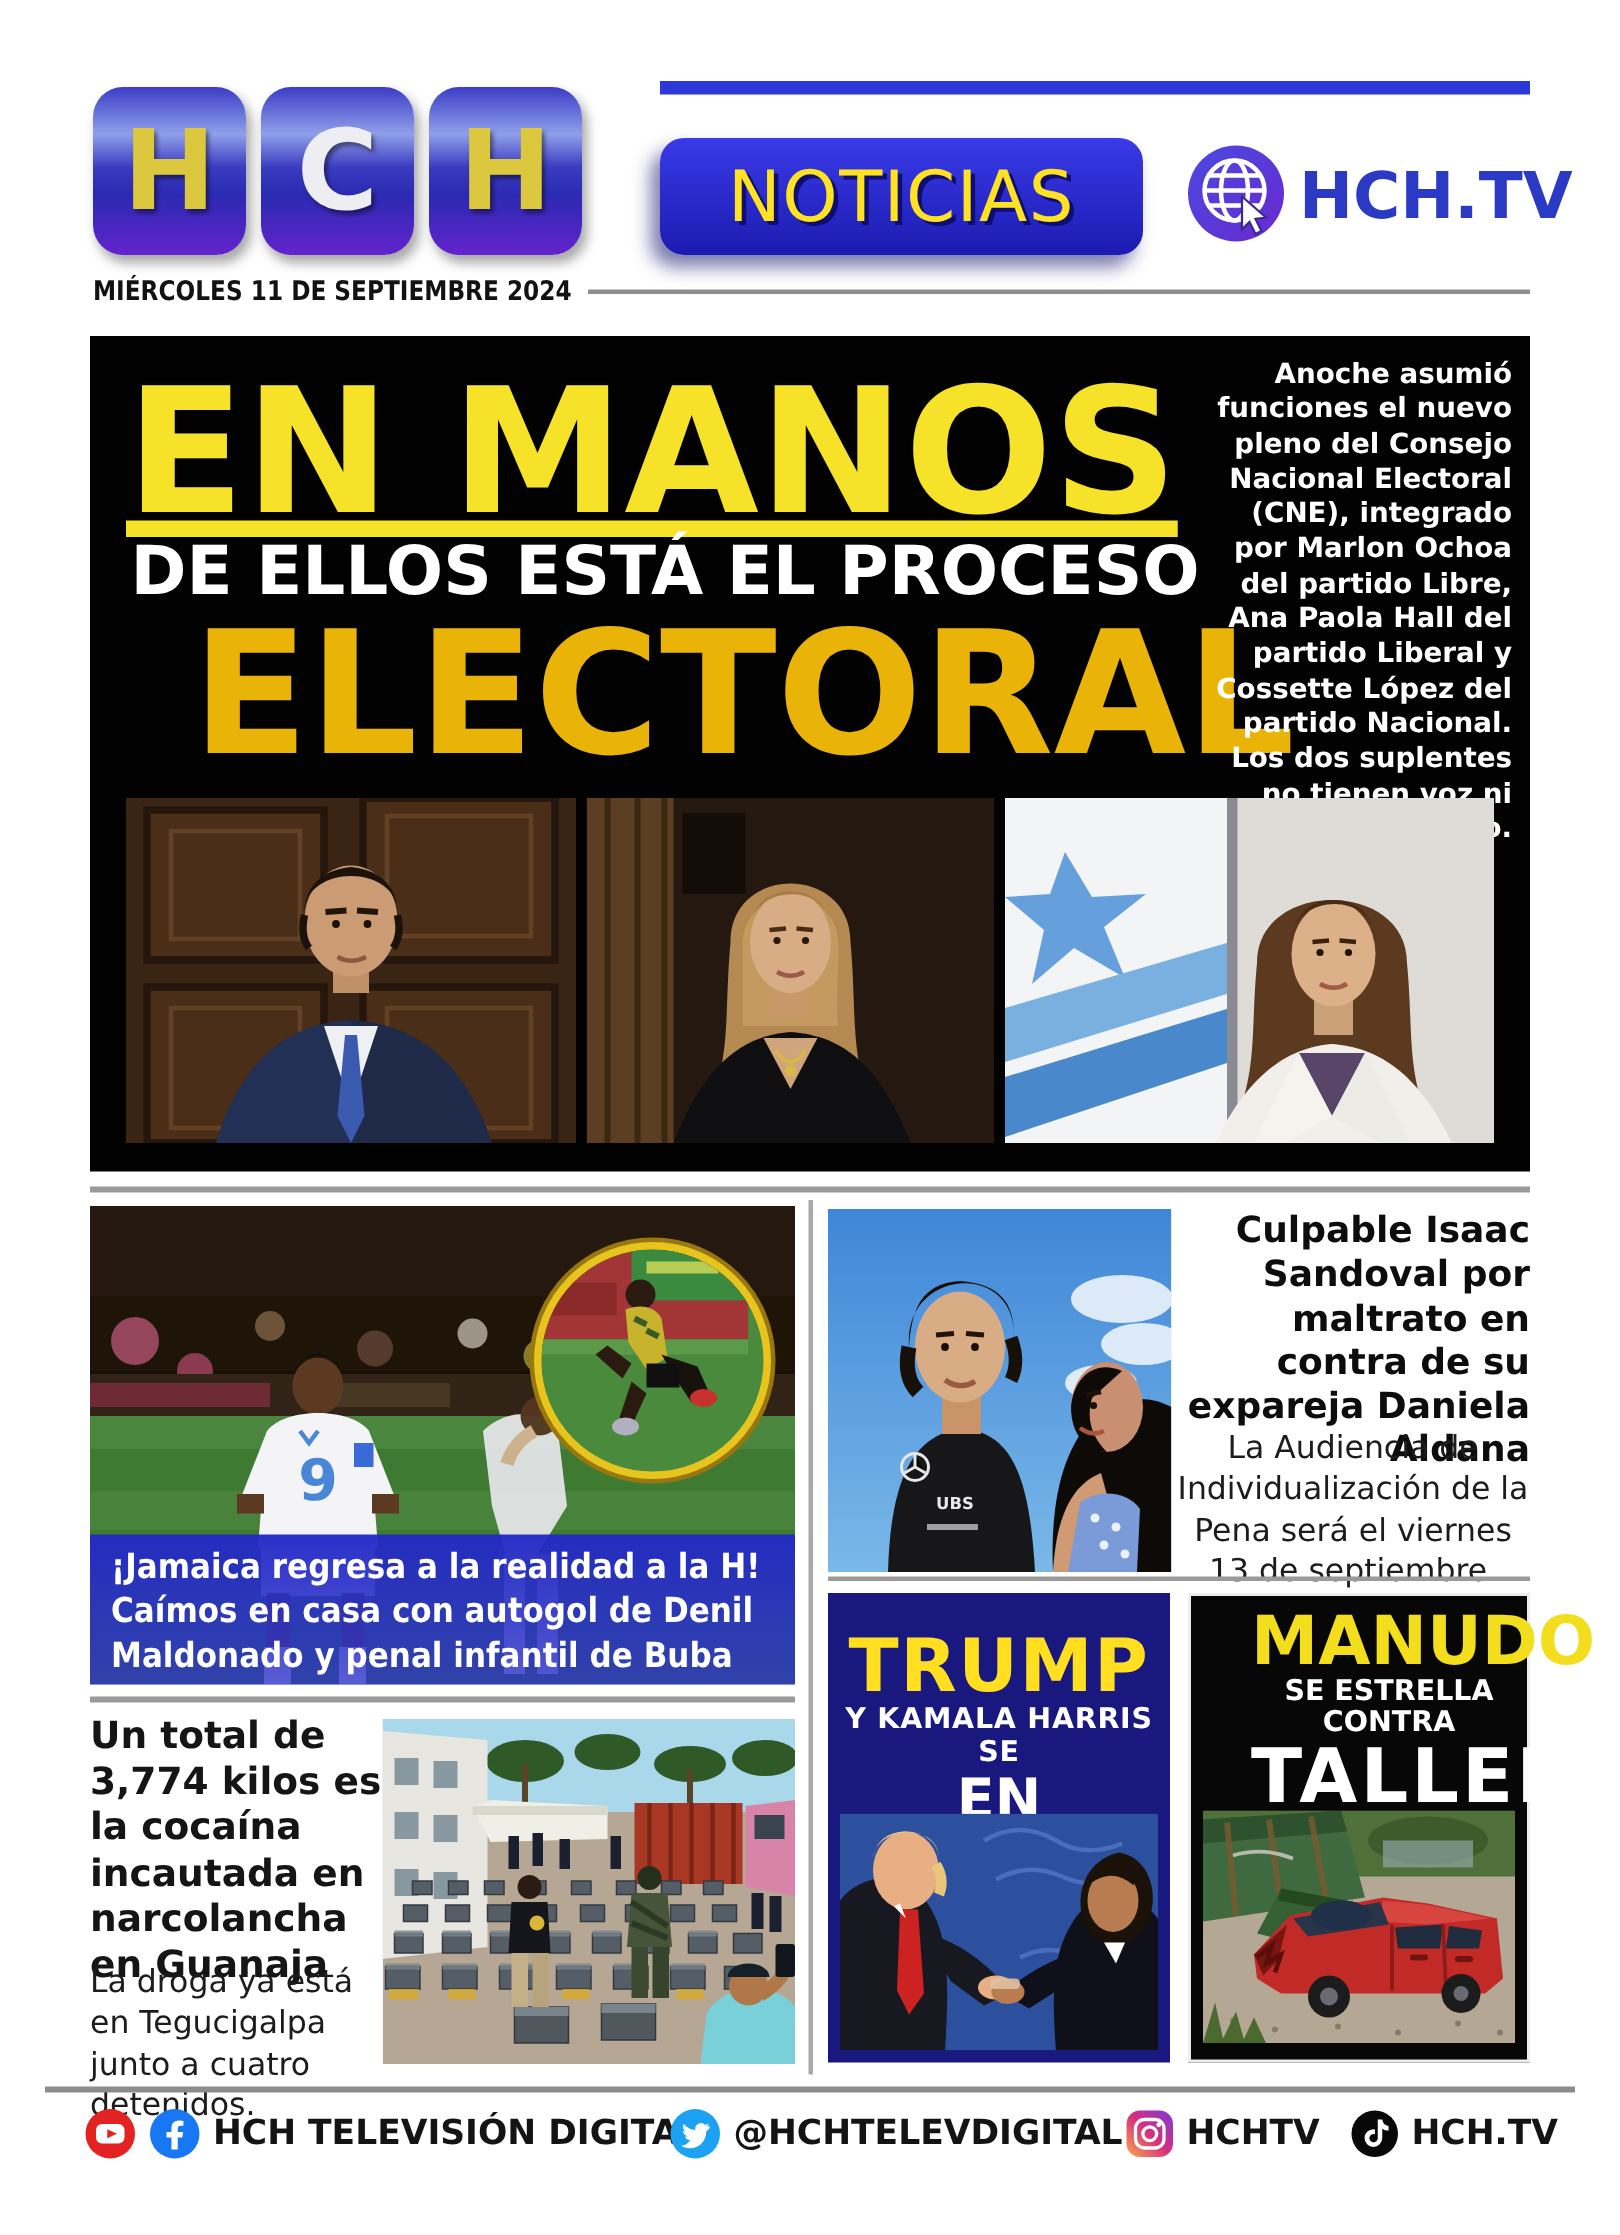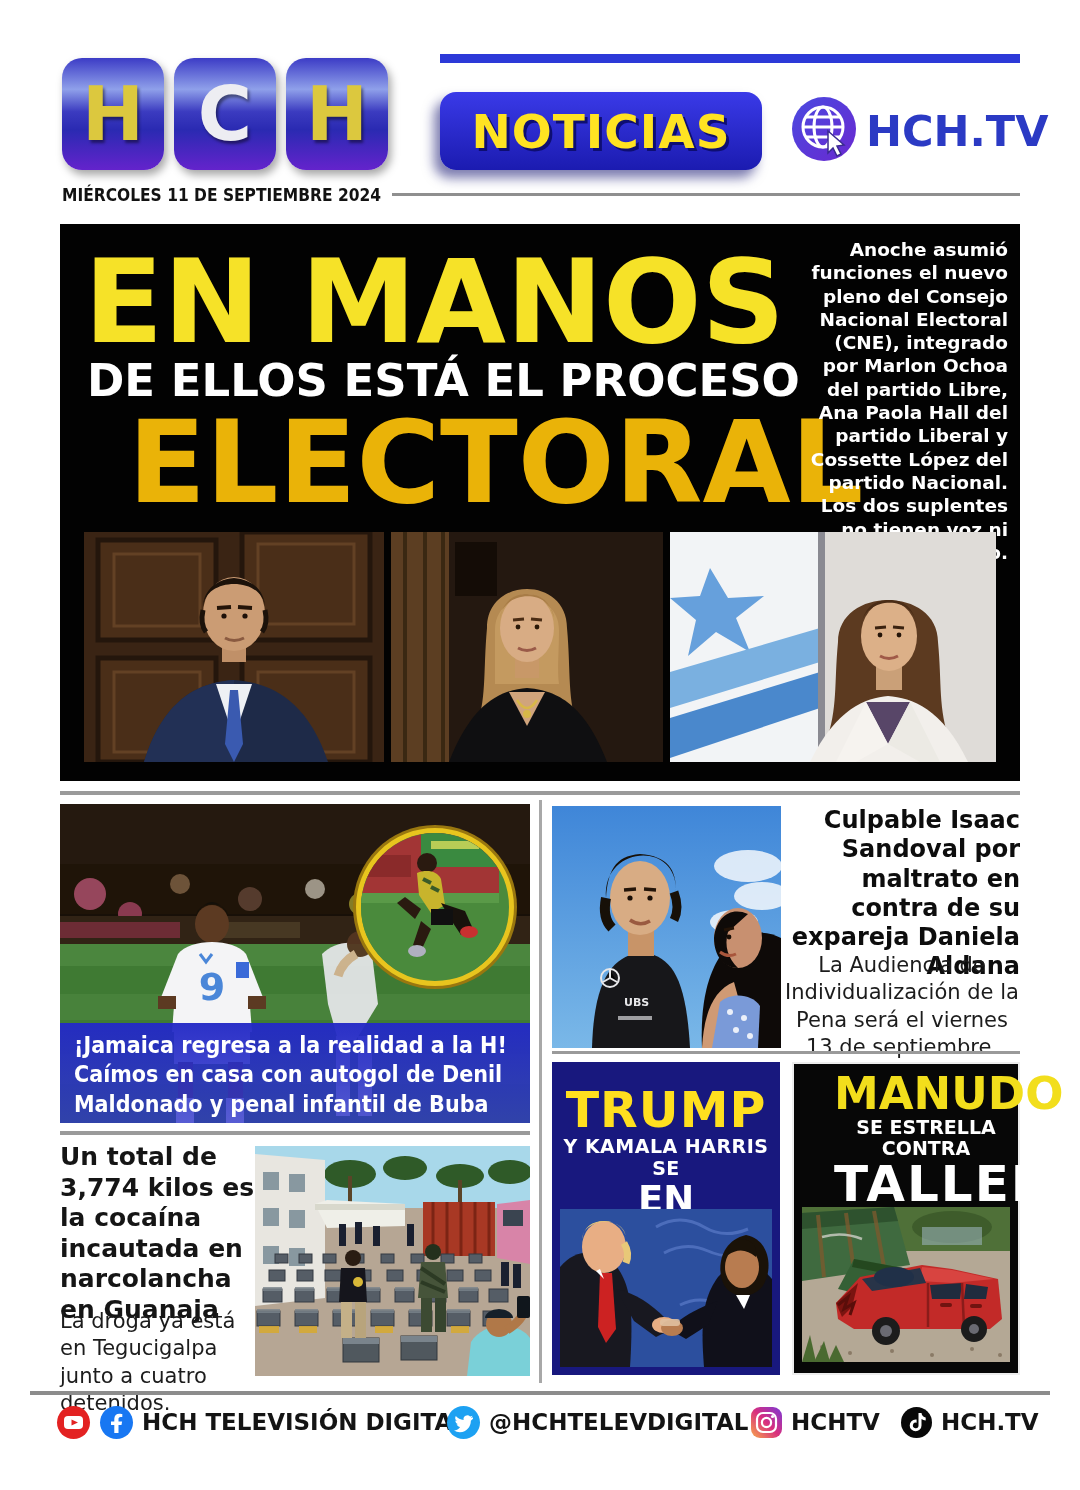--- a/index.html
+++ b/index.html
@@ -12,31 +12,31 @@
     box-shadow:3px 5px 8px rgba(0,0,0,.35);
     display:flex;align-items:center;justify-content:center;}
   .logo .tile span{font-size:74px;font-weight:bold;line-height:1;
     text-shadow:2px 3px 3px rgba(0,0,0,.45);}
   .logo .h{color:#dcc83e;} .logo .c{color:#ededf2;}
   .top-blue-line{position:absolute;left:440px;top:54px;width:580px;height:9px;background:#2c39d8;}
   .noticias-badge{position:absolute;left:440px;top:92px;width:322px;height:78px;border-radius:16px;
     background:linear-gradient(180deg,#3a3ae8,#1b1bb0);
     box-shadow:-6px 8px 12px rgba(15,15,110,.55);
     display:flex;align-items:center;justify-content:center;}
-  .noticias-badge span{color:#ffe322;font-size:47px;font-weight:bold;letter-spacing:1px;
+  .noticias-badge span{color:#ffe322;font-size:47px;font-weight:normal;letter-spacing:1px;
     text-shadow:3px 3px 0 #0e0e72;}
   .globe{position:absolute;left:790px;top:95px;width:68px;height:68px;}
   .hchtv-label{position:absolute;left:866px;top:106px;font-size:43px;font-weight:bold;color:#2b3ac4;letter-spacing:0;}
   .date-label{position:absolute;left:62px;top:184px;font-size:18px;font-weight:bold;color:#121212;
     transform:scaleX(.86);transform-origin:left center;white-space:nowrap;}
   .date-line{position:absolute;left:392px;top:193px;width:628px;height:3px;background:#8f8f8f;}
   
   .hero{position:absolute;left:60px;top:224px;width:960px;height:557px;background:#020202;}
   .hero-t1{position:absolute;left:24px;top:20px;font-size:116px;font-weight:bold;color:#f6e228;
-    line-height:1;letter-spacing:0;white-space:nowrap;}
+    line-height:1;letter-spacing:0;white-space:nowrap;text-decoration:underline;}
   .hero-t2{position:absolute;left:27px;top:134px;font-size:45px;font-weight:bold;color:#ffffff;
     line-height:1;white-space:nowrap;}
   .hero-t3{position:absolute;left:22px;top:182px;font-size:114px;font-weight:bold;color:#eab308;
     line-height:1;white-space:nowrap;margin-left:46px;}
   .hero-side{position:absolute;left:748px;top:14px;width:200px;text-align:right;color:#ffffff;
     font-size:18.5px;font-weight:bold;line-height:1.26;}
   .hero-photos{position:absolute;left:24px;top:308px;width:912px;height:230px;display:flex;gap:7px;}
   .hero-photos .ph{height:230px;overflow:hidden;}
   .hero-photos svg{display:block;}
   

